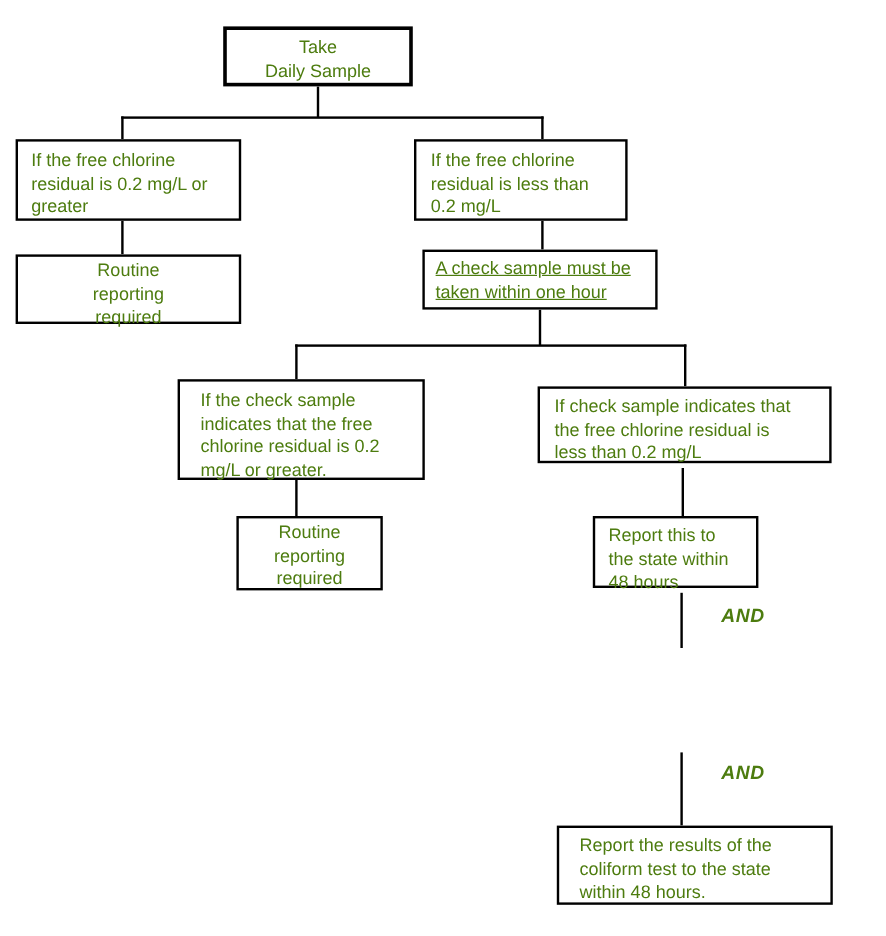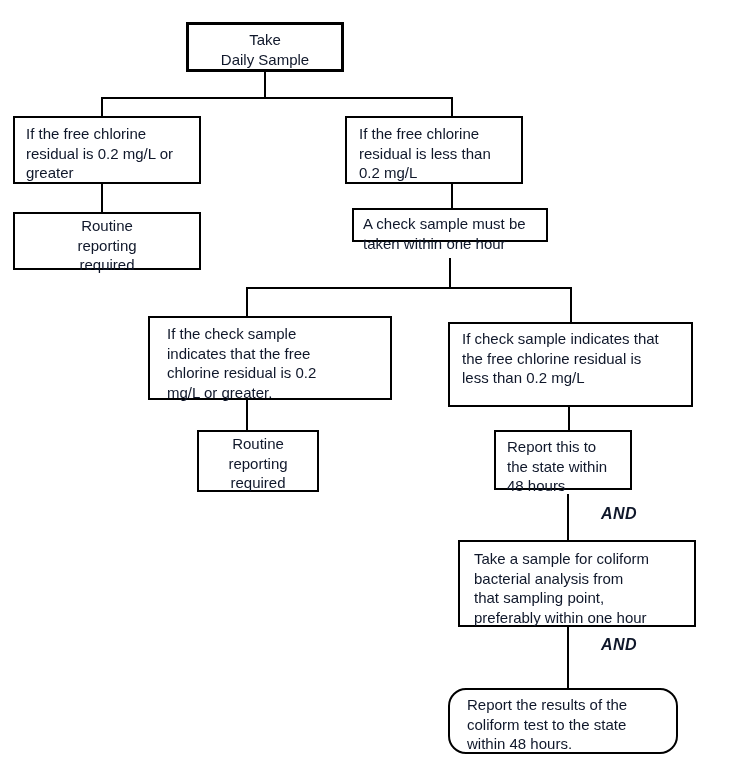--- a/index.html
+++ b/index.html
@@ -2,21 +2,21 @@
 <html><head>
 <meta charset="utf-8">
 <style>
   html, body { margin: 0; padding: 0; background: #ffffff; }
   .canvas {
     position: relative;
     width: 738px;
     height: 780px;
     background: #ffffff;
     font-family: "Liberation Sans", sans-serif;
-    color: #0f172a;
+    color: #4d7c0f;
     overflow: hidden;
   }
   .node {
     position: absolute;
     box-sizing: border-box;
     border: 2px solid #000000;
     background: #ffffff;
     font-size: 15px;
     line-height: 1.3;
     white-space: pre-line;
@@ -29,27 +29,27 @@
     font-size: 16px;
     letter-spacing: 0.5px;
     font-style: italic;
   }
 
   
   .b1  { left: 186px; top: 22px;  width: 158px; height: 50px;  padding-top: 5px; border-width: 3px; }
   .b2  { left: 13px;  top: 116px; width: 188px; height: 68px;  padding: 6px 6px 6px 11px; }
   .b3  { left: 13px;  top: 212px; width: 188px; height: 58px;  padding-top: 2px; }
   .b4  { left: 345px; top: 116px; width: 178px; height: 68px;  padding: 6px 6px 6px 12px; }
-  .b5  { left: 352px; top: 208px; width: 196px; height: 34px;  padding: 4px 4px 4px 9px; }
-  .b6  { left: 148px; top: 316px; width: 244px; height: 84px;  padding: 6px 6px 6px 17px; }
+  .b5  { left: 352px; top: 208px; width: 196px; height: 50px;  padding: 4px 4px 4px 9px; text-decoration: underline; }
+  .b6  { left: 148px; top: 316px; width: 206px; height: 84px;  padding: 6px 6px 6px 17px; }
   .b7  { left: 197px; top: 430px; width: 122px; height: 62px;  padding-top: 2px; }
-  .b8  { left: 448px; top: 322px; width: 245px; height: 85px;  padding: 5px 5px 5px 12px; }
+  .b8  { left: 448px; top: 322px; width: 245px; height: 64px;  padding: 5px 5px 5px 12px; }
   .b9  { left: 494px; top: 430px; width: 138px; height: 60px;  padding: 5px 5px 5px 11px; }
   .b10 { left: 458px; top: 540px; width: 238px; height: 87px;  padding: 7px 5px 5px 14px; }
-  .b11 { left: 448px; top: 688px; width: 230px; height: 66px;  padding: 5px 5px 5px 17px; border-radius: 18px; }
+  .b11 { left: 464px; top: 688px; width: 230px; height: 66px;  padding: 5px 5px 5px 17px; }
 
   .and1 { left: 601px; top: 505px; }
   .and2 { left: 601px; top: 636px; }
 
   
   .l1  { left: 264px; top: 72px;  width: 2px;   height: 26px; }
   .l2  { left: 101px; top: 97px;  width: 352px; height: 2px;  }
   .l3  { left: 101px; top: 97px;  width: 2px;   height: 19px; }
   .l4  { left: 451px; top: 97px;  width: 2px;   height: 19px; }
   .l5  { left: 101px; top: 184px; width: 2px;   height: 28px; }
@@ -113,24 +113,20 @@
   <div class="node b8">If check sample indicates that
 the free chlorine residual is
 less than 0.2 mg/L</div>
 
   <div class="node b9">Report this to
 the state within
 48 hours</div>
 
   <div class="and and1">AND</div>
 
-  <div class="node b10">Take a sample for coliform
-bacterial analysis from
-that sampling point,
-preferably within one hour</div>
 
   <div class="and and2">AND</div>
 
   <div class="node b11">Report the results of the
 coliform test to the state
 within 48 hours.</div>
 
 </div>
 
 </body></html>

